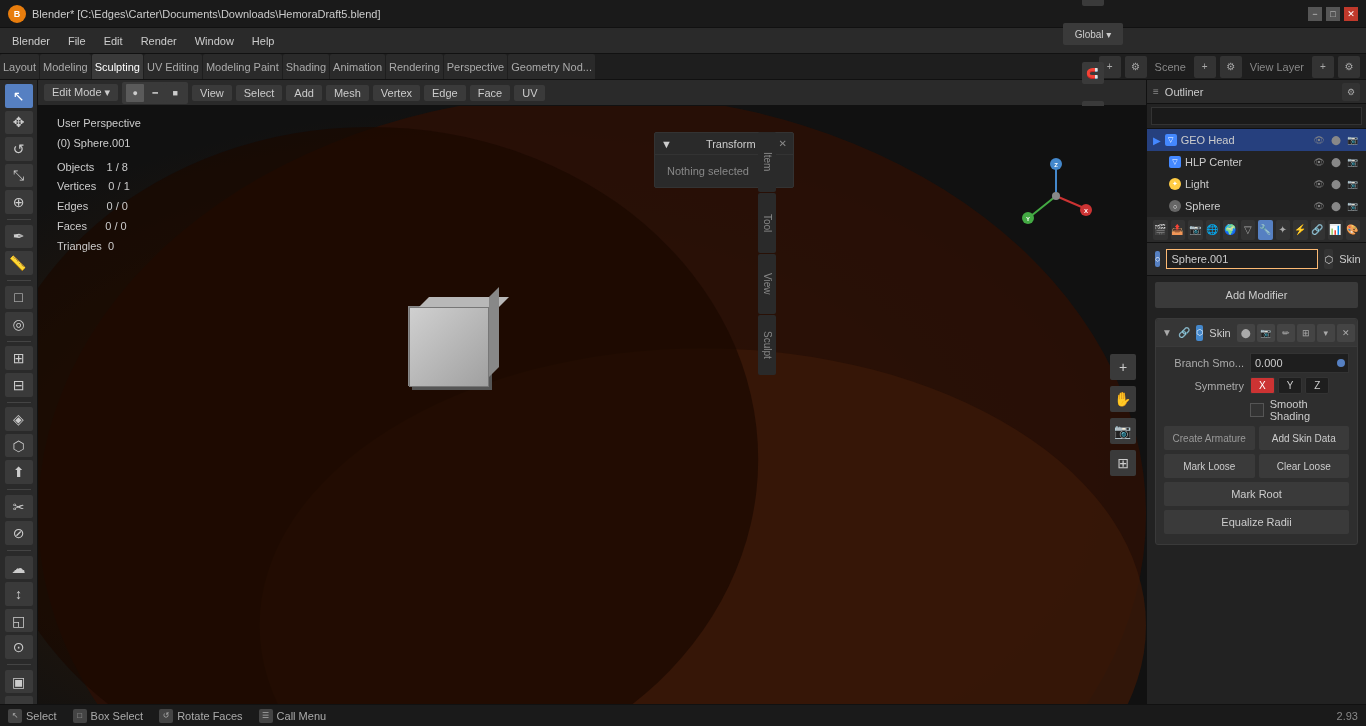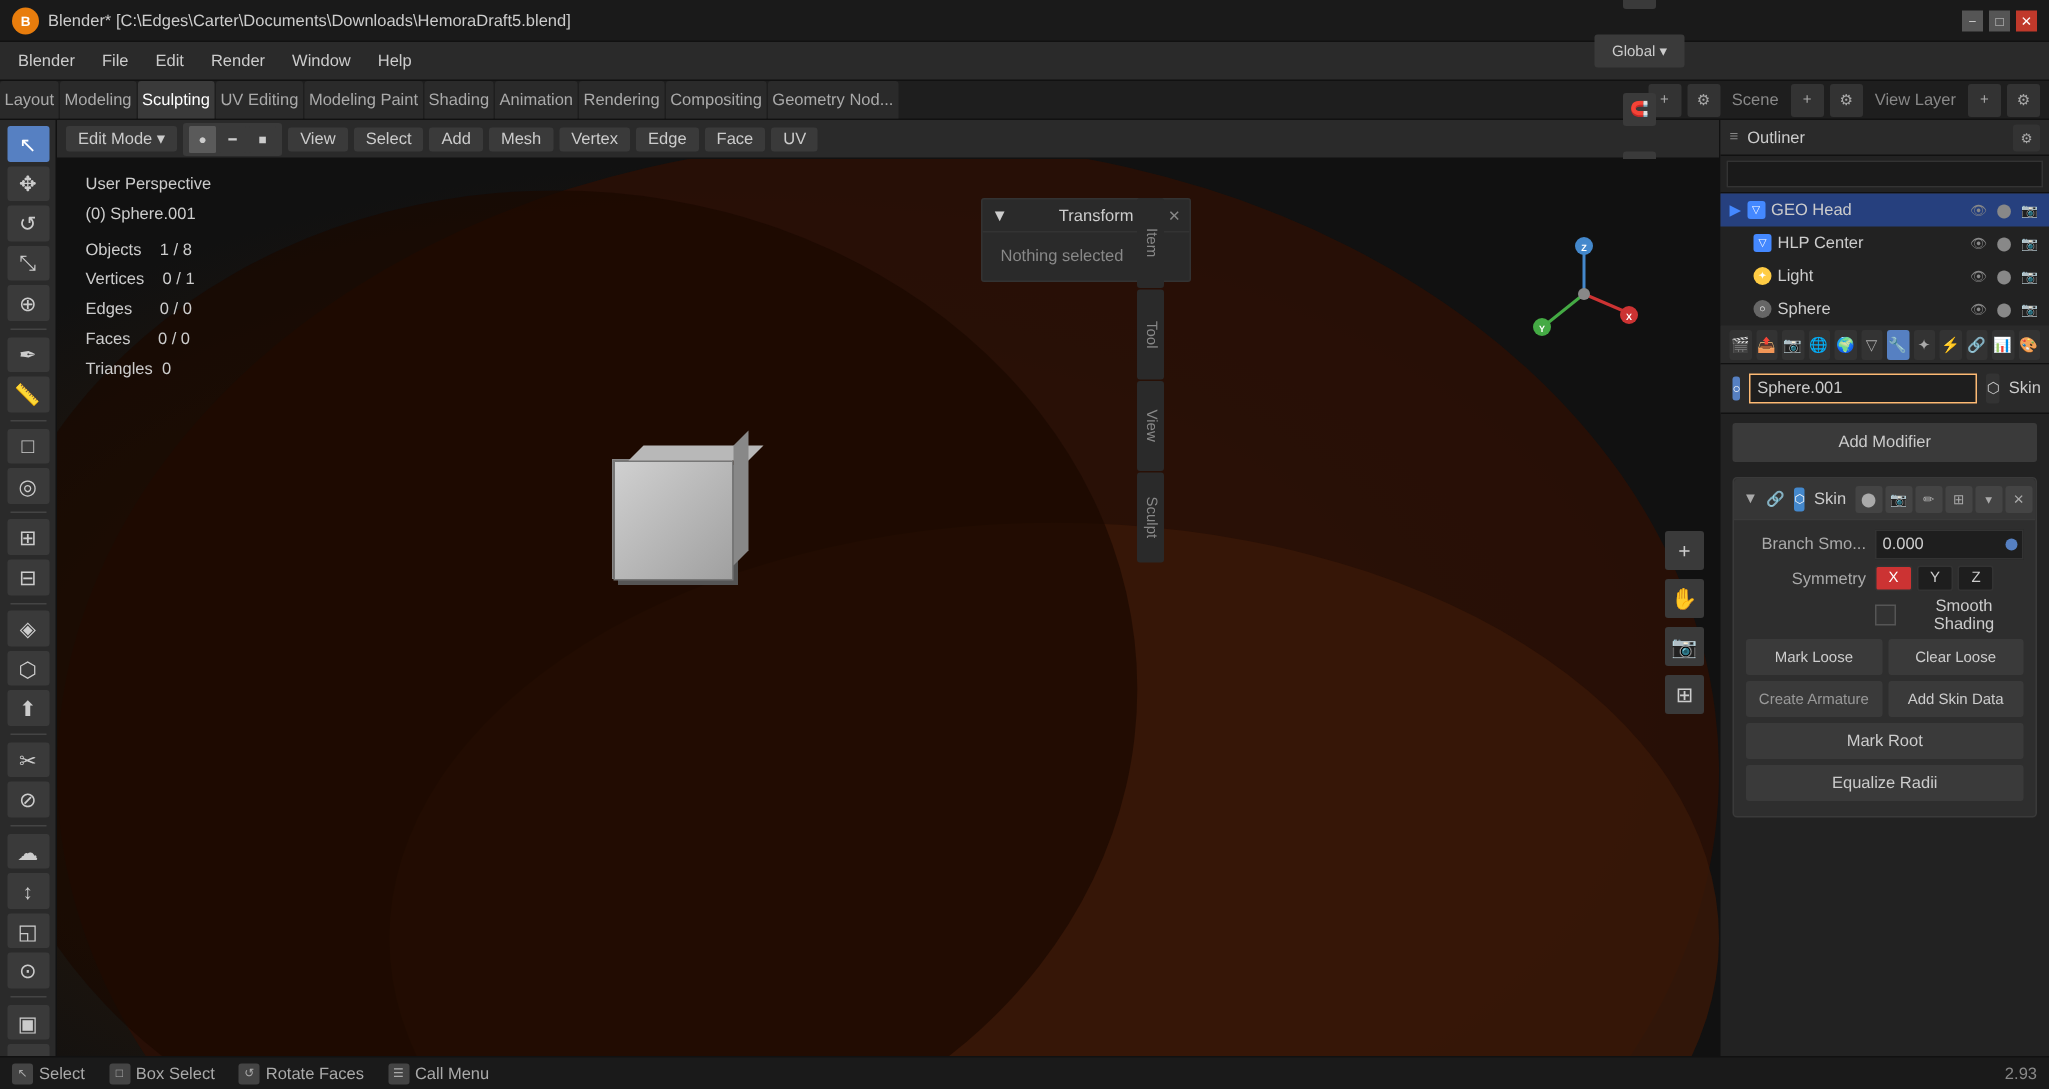--- a/index.html
+++ b/index.html
@@ -442,21 +442,20 @@
       border-radius: 2px;
     }
     .xyz-btn.active-x { background: #cc3333; color: white; }
 
     .checkbox-row {
       display: flex;
       align-items: center;
       margin-bottom: 4px;
       padding-left: 86px;
       gap: 6px;
-      text-align: center;
     }
     .checkbox {
       width: 14px;
       height: 14px;
       background: #333;
       border: 1px solid #555;
       display: flex;
       align-items: center;
       justify-content: center;
       font-size: 9px;
@@ -648,21 +647,21 @@
 
 <div id="workspace-tabs">
   <div class="workspace-tab">Layout</div>
   <div class="workspace-tab">Modeling</div>
   <div class="workspace-tab active">Sculpting</div>
   <div class="workspace-tab">UV Editing</div>
   <div class="workspace-tab">Modeling Paint</div>
   <div class="workspace-tab">Shading</div>
   <div class="workspace-tab">Animation</div>
   <div class="workspace-tab">Rendering</div>
-  <div class="workspace-tab">Compositing</div>
+  <div class="workspace-tab">Perspective</div>
   <div class="workspace-tab">Geometry Nod...</div>
   <div id="workspace-tabs-right">
     <button class="tab-icon-btn">+</button>
     <button class="tab-icon-btn">⚙</button>
     <span style="font-size:11px;color:#888;padding:0 4px">Scene</span>
     <button class="tab-icon-btn">+</button>
     <button class="tab-icon-btn">⚙</button>
     <span style="font-size:11px;color:#888;padding:0 4px">View Layer</span>
     <button class="tab-icon-btn">+</button>
     <button class="tab-icon-btn">⚙</button>
@@ -925,27 +924,27 @@
             <button class="xyz-btn">Z</button>
           </div>
         </div>
         
         <div class="checkbox-row">
           <div class="checkbox"></div>
           <span>Smooth Shading</span>
         </div>
         
         <div class="btn-pair">
+          <button class="half-btn">Create Armature</button>
+          <button class="half-btn highlight">Add Skin Data</button>
+        </div>
+        
+        <div class="btn-pair">
           <button class="half-btn highlight">Mark Loose</button>
           <button class="half-btn highlight">Clear Loose</button>
-        </div>
-        
-        <div class="btn-pair">
-          <button class="half-btn">Create Armature</button>
-          <button class="half-btn highlight">Add Skin Data</button>
         </div>
         
         <button class="full-btn">Mark Root</button>
         
         <button class="full-btn">Equalize Radii</button>
       </div>
     </div>
   </div>
 </div>
 

